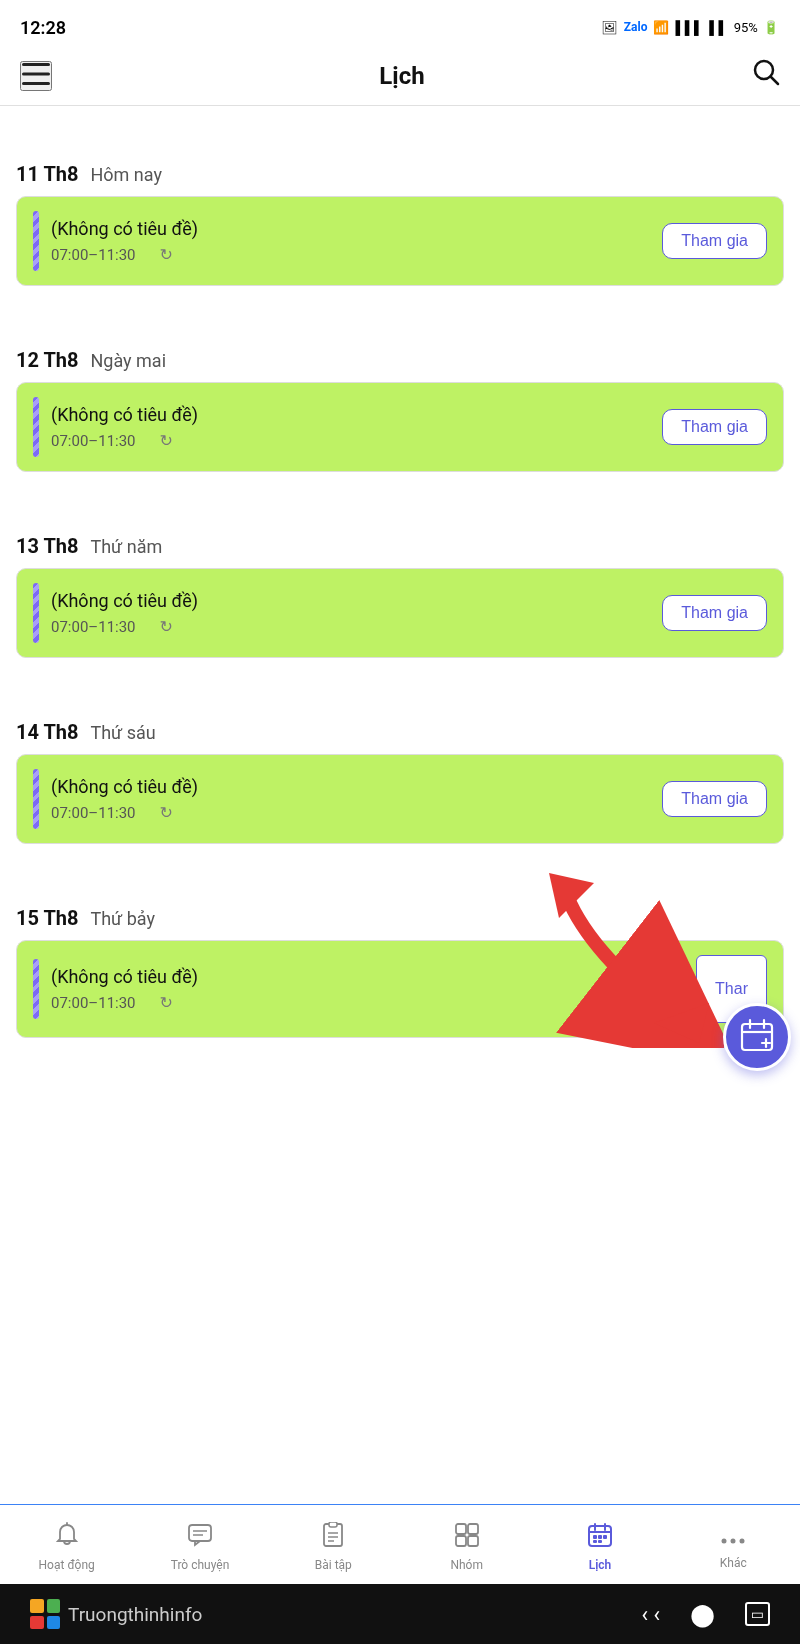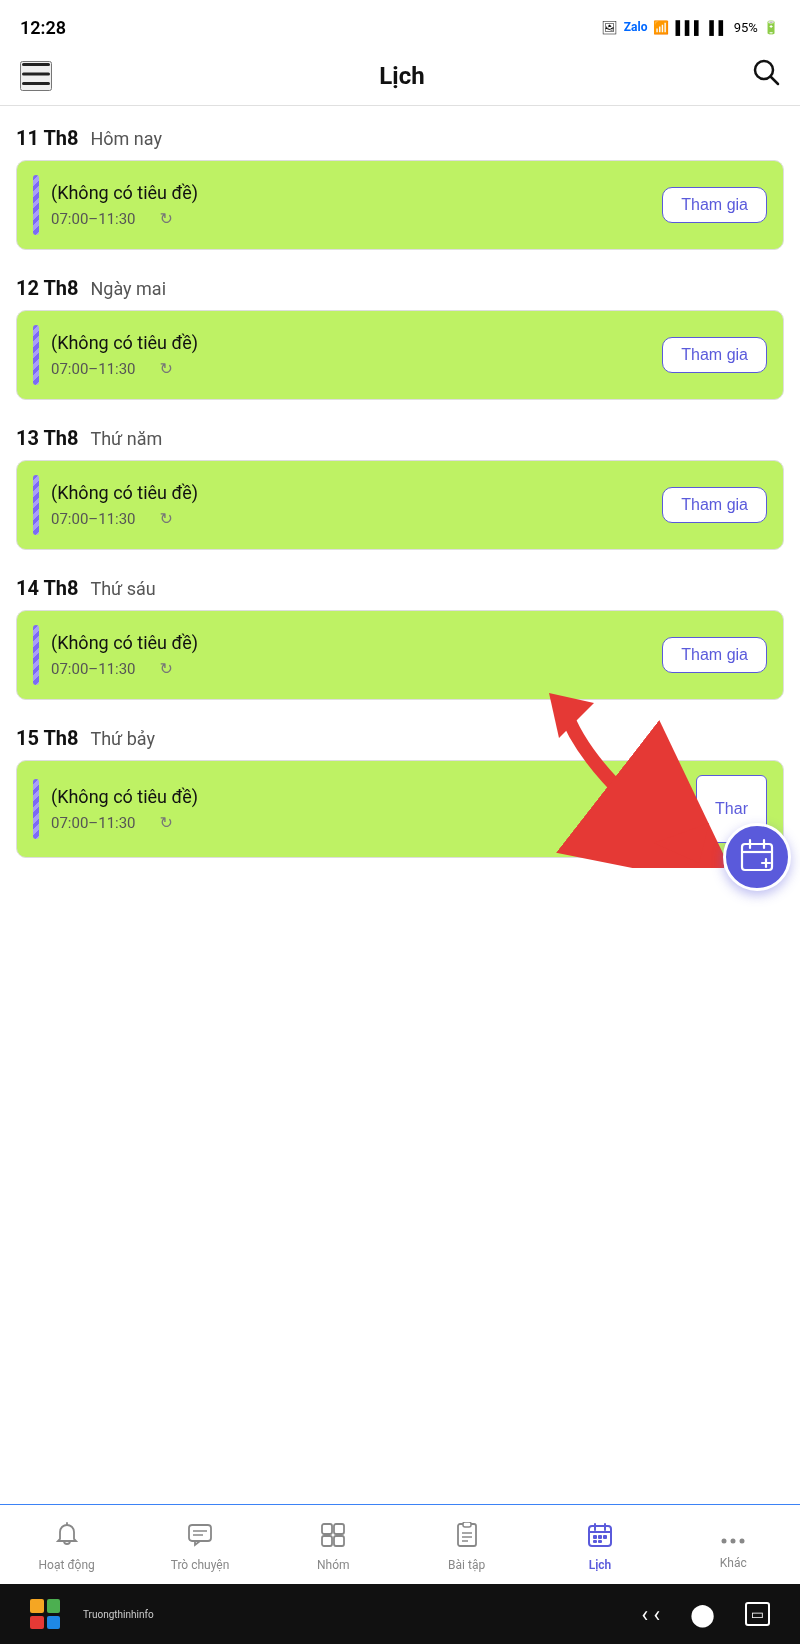--- a/index.html
+++ b/index.html
@@ -76,20 +76,21 @@
     .date-header {
       display: flex;
       align-items: baseline;
       gap: 12px;
       padding: 20px 0 10px 0;
     }
     .date-main {
       font-size: 20px;
       font-weight: 700;
       color: #111;
+      margin-top: 36px;
     }
     .date-label {
       font-size: 18px;
       color: #555;
       font-weight: 400;
     }
 
     
     .event-card {
       background: #bef264;
@@ -250,22 +251,21 @@
       gap: 3px;
       width: 30px;
       height: 30px;
     }
     .logo-cell-1 { background: #f5a623; border-radius: 2px; }
     .logo-cell-2 { background: #4caf50; border-radius: 2px; }
     .logo-cell-3 { background: #e53935; border-radius: 2px; }
     .logo-cell-4 { background: #1e88e5; border-radius: 2px; }
     .watermark-text {
       color: #ccc;
-      font-size: 10px;
-      margin-left: 15px;
+      font-size: 19px;
     }
     .android-nav {
       display: flex;
       align-items: center;
       gap: 30px;
     }
     .android-nav span {
       font-size: 20px;
       color: #fff;
     }
@@ -454,40 +454,40 @@
         <line x1="6" y1="9" x2="20" y2="9" stroke="#888" stroke-width="1.5"></line>
         <line x1="6" y1="13" x2="16" y2="13" stroke="#888" stroke-width="1.5"></line>
       </svg>
     </span>
     <span class="nav-item-label">Trò chuyện</span>
   </div>
 
   <div class="nav-item">
     <span class="nav-item-icon">
       <svg width="26" height="26" viewBox="0 0 26 26" fill="none">
-        <rect x="2" y="2" width="10" height="10" rx="2" stroke="#888" stroke-width="1.8" fill="none"></rect>
-        <rect x="14" y="2" width="10" height="10" rx="2" stroke="#888" stroke-width="1.8" fill="none"></rect>
-        <rect x="2" y="14" width="10" height="10" rx="2" stroke="#888" stroke-width="1.8" fill="none"></rect>
-        <rect x="14" y="14" width="10" height="10" rx="2" stroke="#888" stroke-width="1.8" fill="none"></rect>
-      </svg>
-    </span>
-    <span class="nav-item-label">Nhóm</span>
-  </div>
-
-  <div class="nav-item">
-    <span class="nav-item-icon">
-      <svg width="26" height="26" viewBox="0 0 26 26" fill="none">
         <rect x="4" y="2" width="18" height="22" rx="2" stroke="#888" stroke-width="1.8" fill="none"></rect>
         <rect x="9" y="0" width="8" height="5" rx="2" stroke="#888" stroke-width="1.5" fill="white"></rect>
         <line x1="8" y1="11" x2="18" y2="11" stroke="#888" stroke-width="1.5"></line>
         <line x1="8" y1="15" x2="18" y2="15" stroke="#888" stroke-width="1.5"></line>
         <line x1="8" y1="19" x2="14" y2="19" stroke="#888" stroke-width="1.5"></line>
       </svg>
     </span>
     <span class="nav-item-label">Bài tập</span>
+  </div>
+
+  <div class="nav-item">
+    <span class="nav-item-icon">
+      <svg width="26" height="26" viewBox="0 0 26 26" fill="none">
+        <rect x="2" y="2" width="10" height="10" rx="2" stroke="#888" stroke-width="1.8" fill="none"></rect>
+        <rect x="14" y="2" width="10" height="10" rx="2" stroke="#888" stroke-width="1.8" fill="none"></rect>
+        <rect x="2" y="14" width="10" height="10" rx="2" stroke="#888" stroke-width="1.8" fill="none"></rect>
+        <rect x="14" y="14" width="10" height="10" rx="2" stroke="#888" stroke-width="1.8" fill="none"></rect>
+      </svg>
+    </span>
+    <span class="nav-item-label">Nhóm</span>
   </div>
 
   <div class="nav-item">
     <span class="nav-item-icon active">
       <svg width="26" height="26" viewBox="0 0 26 26" fill="none">
         <rect x="2" y="4" width="22" height="20" rx="3" stroke="#5a5adb" stroke-width="2" fill="none"></rect>
         <line x1="2" y1="10" x2="24" y2="10" stroke="#5a5adb" stroke-width="2"></line>
         <line x1="8" y1="2" x2="8" y2="8" stroke="#5a5adb" stroke-width="2" stroke-linecap="round"></line>
         <line x1="18" y1="2" x2="18" y2="8" stroke="#5a5adb" stroke-width="2" stroke-linecap="round"></line>
         <rect x="6" y="13" width="4" height="4" rx="1" fill="#5a5adb"></rect>

